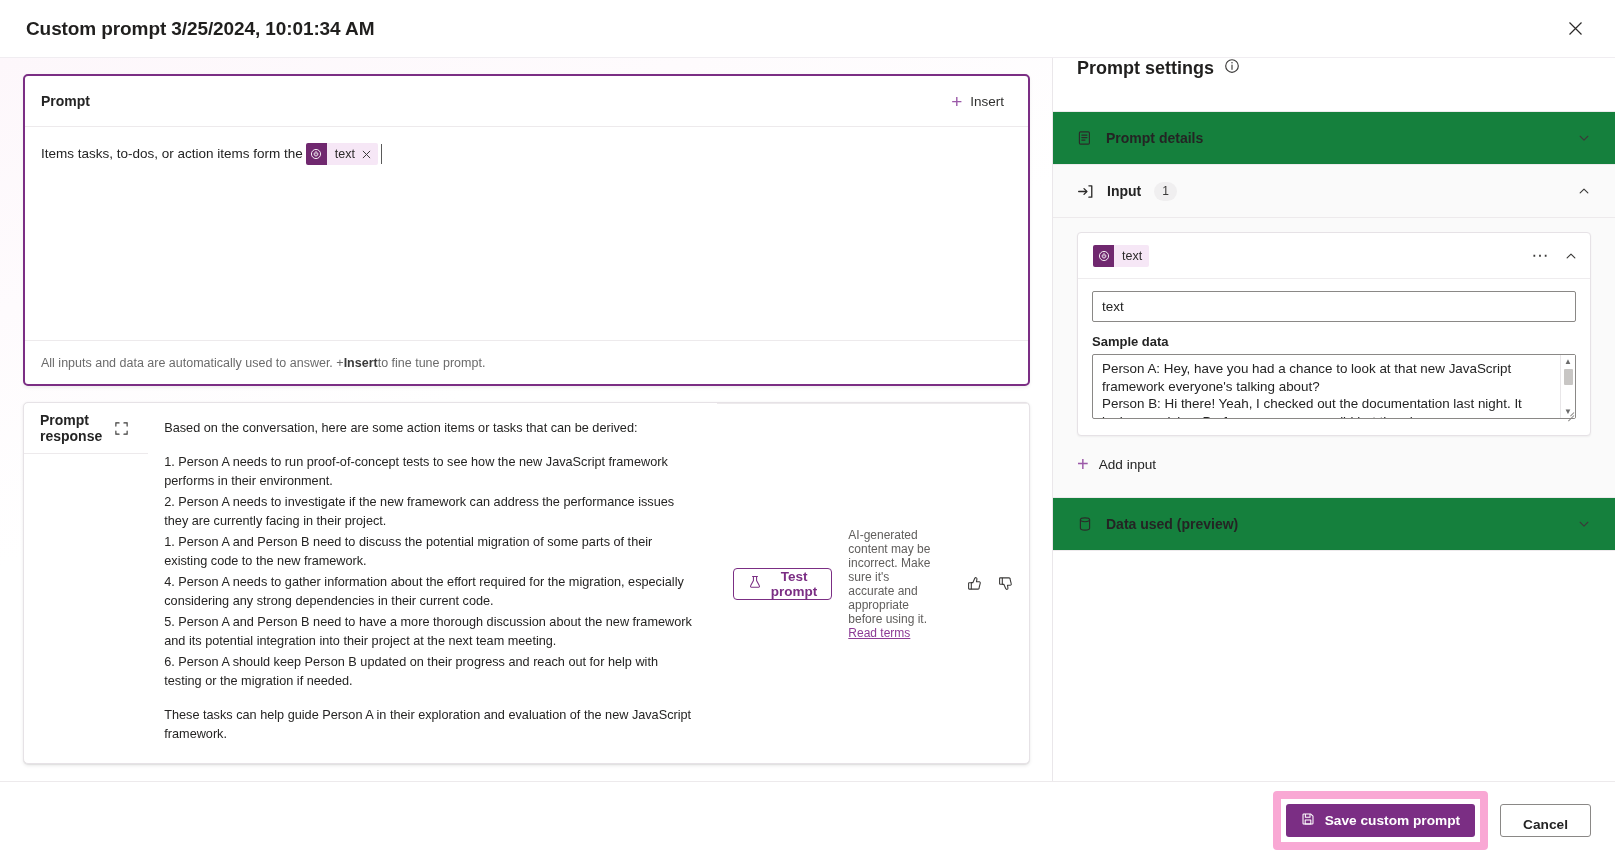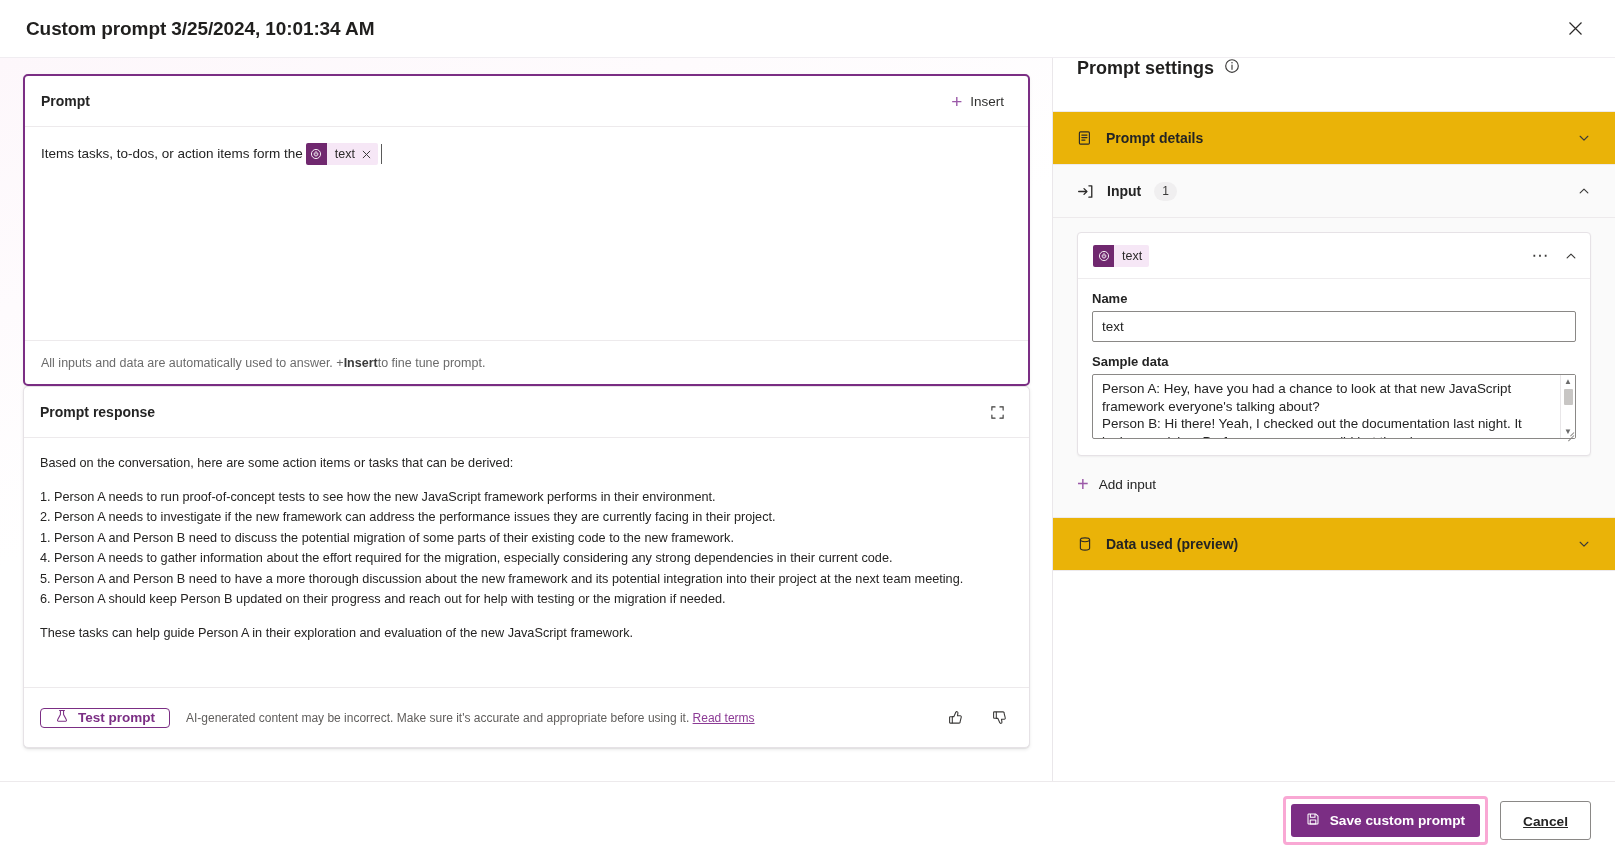--- a/index.html
+++ b/index.html
@@ -158,24 +158,24 @@
     flex: 0 0 44px;
     border-top: 1px solid #edeaec;
     display: flex; align-items: center;
     padding: 0 16px;
     font-size: 12.5px;
     color: #6b6b6b;
   }
   .prompt-foot b { color: #3a3a3a; font-weight: 700; }
 
   .resp-card {
-    margin-top: 0;
+    margin-top: 16px;
     flex: 0 0 auto;
     height: 362px;
-    display: flex; flex-direction: column;
+    display: flex; flex-direction: row;
   }
   .expand-btn {
     width: 28px; height: 28px;
     display: flex; align-items: center; justify-content: center;
     color: #3b3a39; cursor: pointer; border-radius: 3px;
   }
   .resp-body {
     flex: 1 1 auto;
     padding: 16px 18px 8px 16px;
     font-size: 12.7px;
@@ -189,21 +189,21 @@
 
   .resp-foot {
     flex: 0 0 60px;
     border-top: 1px solid #edeaec;
     display: flex; align-items: center;
     padding: 0 16px;
     gap: 16px;
   }
   .test-btn {
     display: inline-flex; align-items: center; gap: 9px;
-    height: 20px;
+    height: 32px;
     padding: 0 14px;
     border: 1px solid #7b2e84;
     border-radius: 4px;
     background: #ffffff;
     color: #7b2e84;
     font-size: 13.5px;
     font-weight: 600;
     cursor: pointer;
   }
   .disclaimer {
@@ -239,21 +239,21 @@
     font-size: 18px; font-weight: 600; color: #201f1e;
   }
   .info-ico { color: #3b3a39; display: flex; align-items: center; cursor: pointer; }
 
   .section-row {
     height: 53px; flex: 0 0 53px;
     display: flex; align-items: center; gap: 13px;
     padding: 0 24px;
     border-bottom: 1px solid #edeaec;
     cursor: pointer;
-    background: #eab308;
+    background: #15803d;
   }
   .section-row.active { background: #fafafa; }
   .section-row .s-ico { color: #2b2a29; display: flex; align-items: center; }
   .section-row .s-label { font-size: 14px; font-weight: 600; color: #242424; }
   .section-row .badge {
     background: #f0eff0;
     color: #3b3a39;
     font-size: 12px;
     border-radius: 10px;
     padding: 2px 8px;
@@ -362,48 +362,47 @@
     height: 78px; flex: 0 0 78px;
     border-top: 1px solid #edeaec;
     display: flex; align-items: center; justify-content: flex-end;
     padding: 0 24px;
     gap: 12px;
     background: #ffffff;
   }
   .save-wrap {
     position: relative;
     padding: 5px;
-    border: 3px solid #f9a8d4;
+    border: 8px solid #f9a8d4;
     border-radius: 4px;
   }
   .save-btn {
     display: inline-flex; align-items: center; gap: 10px;
     height: 33px;
     padding: 0 15px;
     background: #7b2e84;
     color: #ffffff;
     border: none;
     border-radius: 3px;
     font-size: 13.7px;
     font-weight: 600;
     font-family: "Liberation Sans", sans-serif;
     cursor: pointer;
   }
   .cancel-btn {
-    height: 39px;
+    height: 33px;
     padding: 12px 22px;
     background: #ffffff;
     color: #242424;
     border: 1px solid #8a8886;
     border-radius: 3px;
     font-size: 13.7px;
     font-weight: 600;
     font-family: "Liberation Sans", sans-serif;
     cursor: pointer;
-    text-decoration: underline;
   }
 </style>
 </head>
 <body>
 
 <div class="app">
 
   <div class="titlebar">
     <div class="title-text">Custom prompt 3/25/2024, 10:01:34 AM</div>
     <div class="spacer"></div>
@@ -576,21 +575,20 @@
             </span>
             <span class="spacer"></span>
             <span class="dots">⋯</span>
             <span class="chev">
               <svg width="14" height="14" viewBox="0 0 16 16" fill="none" stroke="currentColor" stroke-width="1.3" stroke-linecap="round" stroke-linejoin="round">
                 <path d="M3.6 10.2 L8 5.8 L12.4 10.2"></path>
               </svg>
             </span>
           </div>
           <div class="input-card-body">
-            <div class="fld-label">Name</div>
             <input class="txt-input" type="text" value="text" style="">
             <div class="fld-gap"></div>
             <div class="fld-label">Sample data</div>
             <div class="sample-wrap">
               <div class="sample-box">Person A: Hey, have you had a chance to look at that new JavaScript framework everyone's talking about?
 Person B: Hi there! Yeah, I checked out the documentation last night. It looks promising. Performance seems solid but there's a</div>
               <div class="sb-track">
                 <span class="sb-arrow">▲</span>
                 <span class="sb-thumb"></span>
                 <span class="sb-space"></span>

